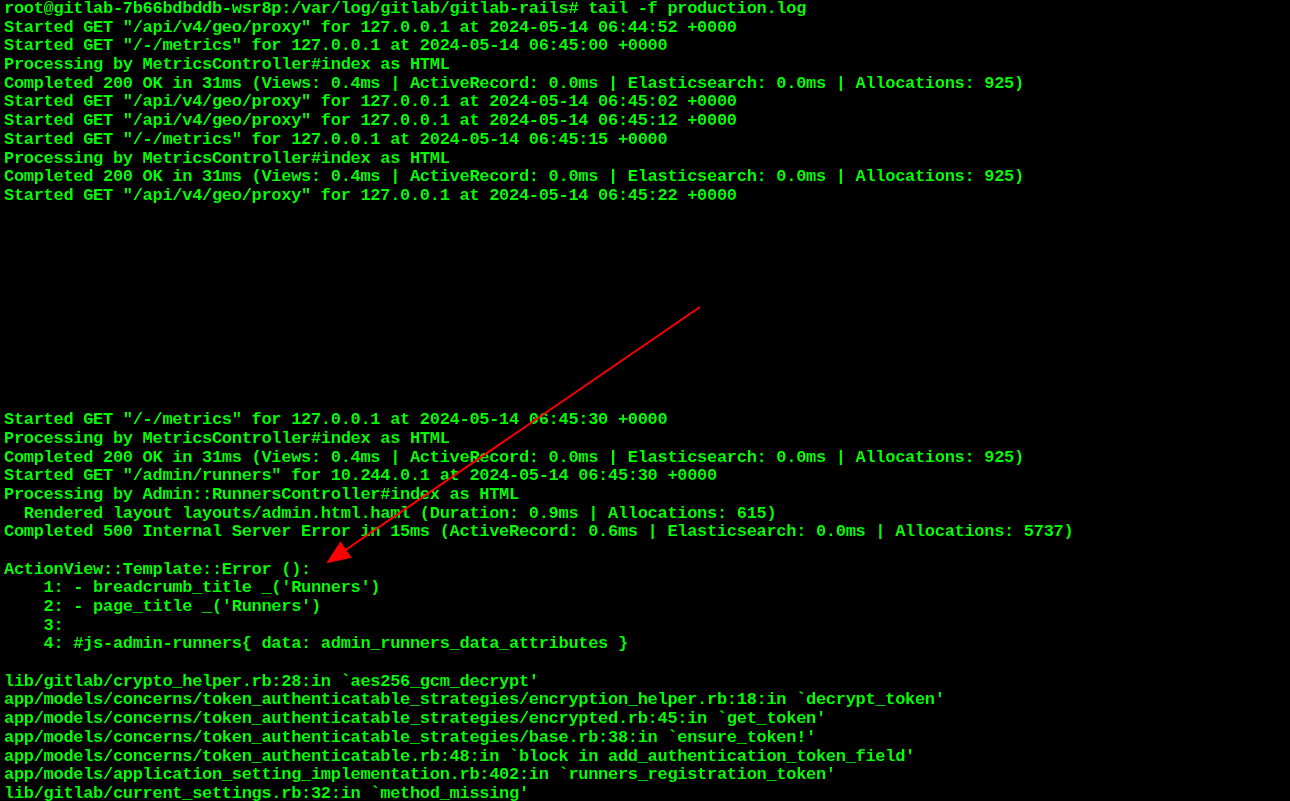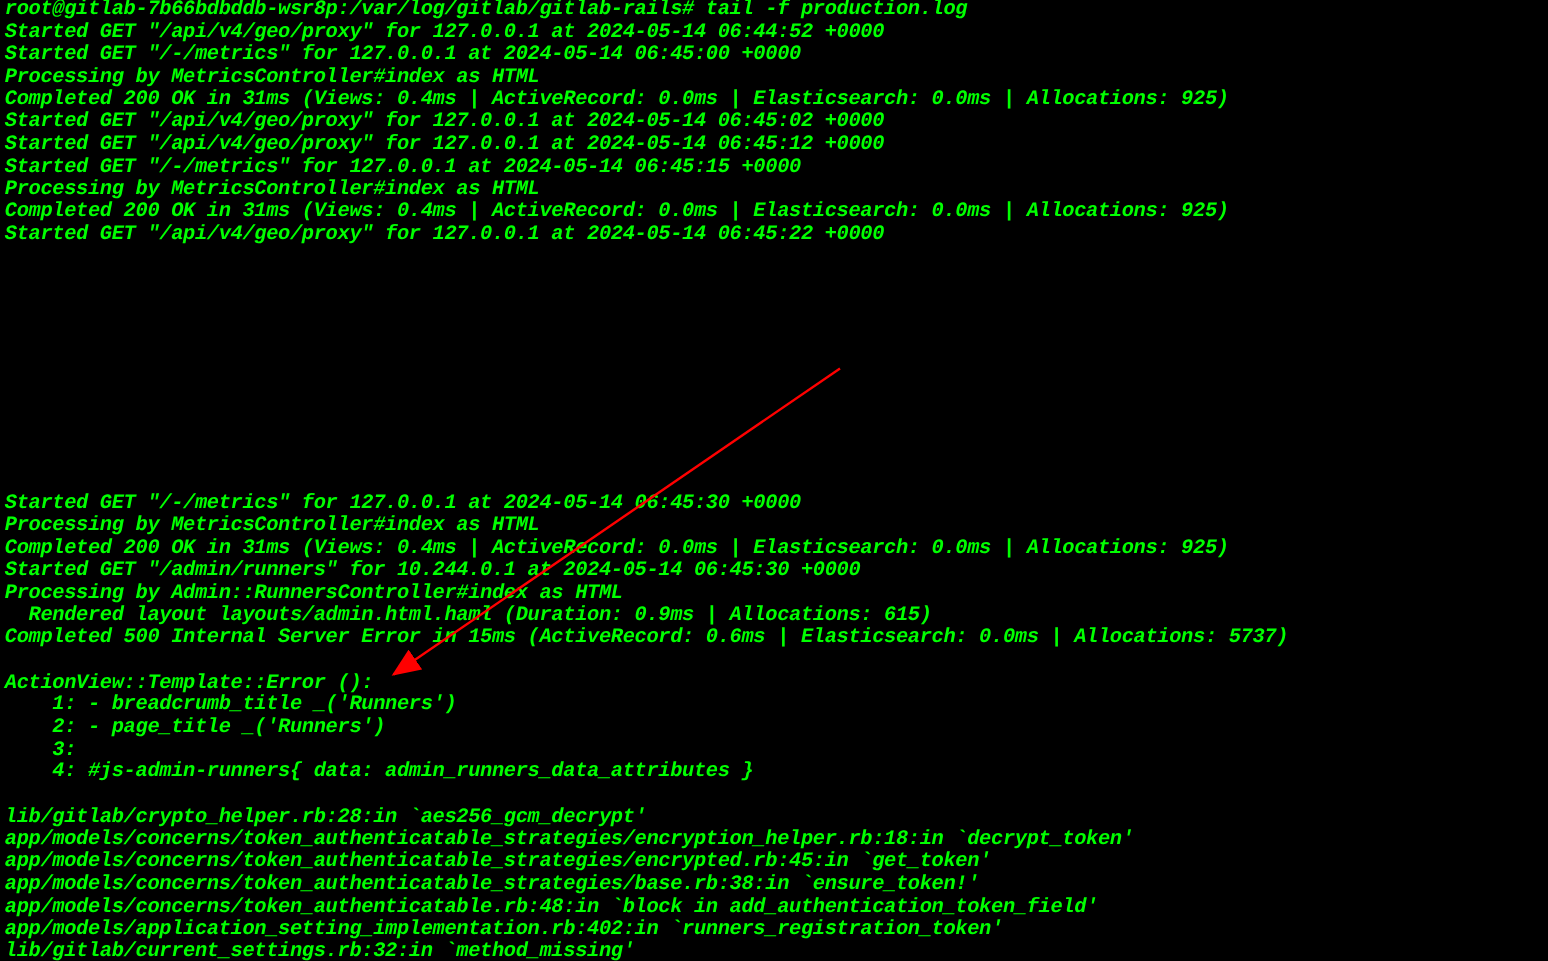--- a/index.html
+++ b/index.html
@@ -14,21 +14,21 @@
       height: 801px;
       overflow: hidden;
       position: relative;
       padding: 0 4px;
       letter-spacing: -0.3px;
     }
     .terminal {
       white-space: pre;
       position: relative;
     }
-    .line { display: block; font-style: italic; }
+    .line { display: block; }
     .blank { height: 18.7px; }
     .annotation-arrow {
       position: absolute;
       top: 0;
       left: 0;
       width: 1290px;
       height: 801px;
       pointer-events: none;
       z-index: 10;
     }

